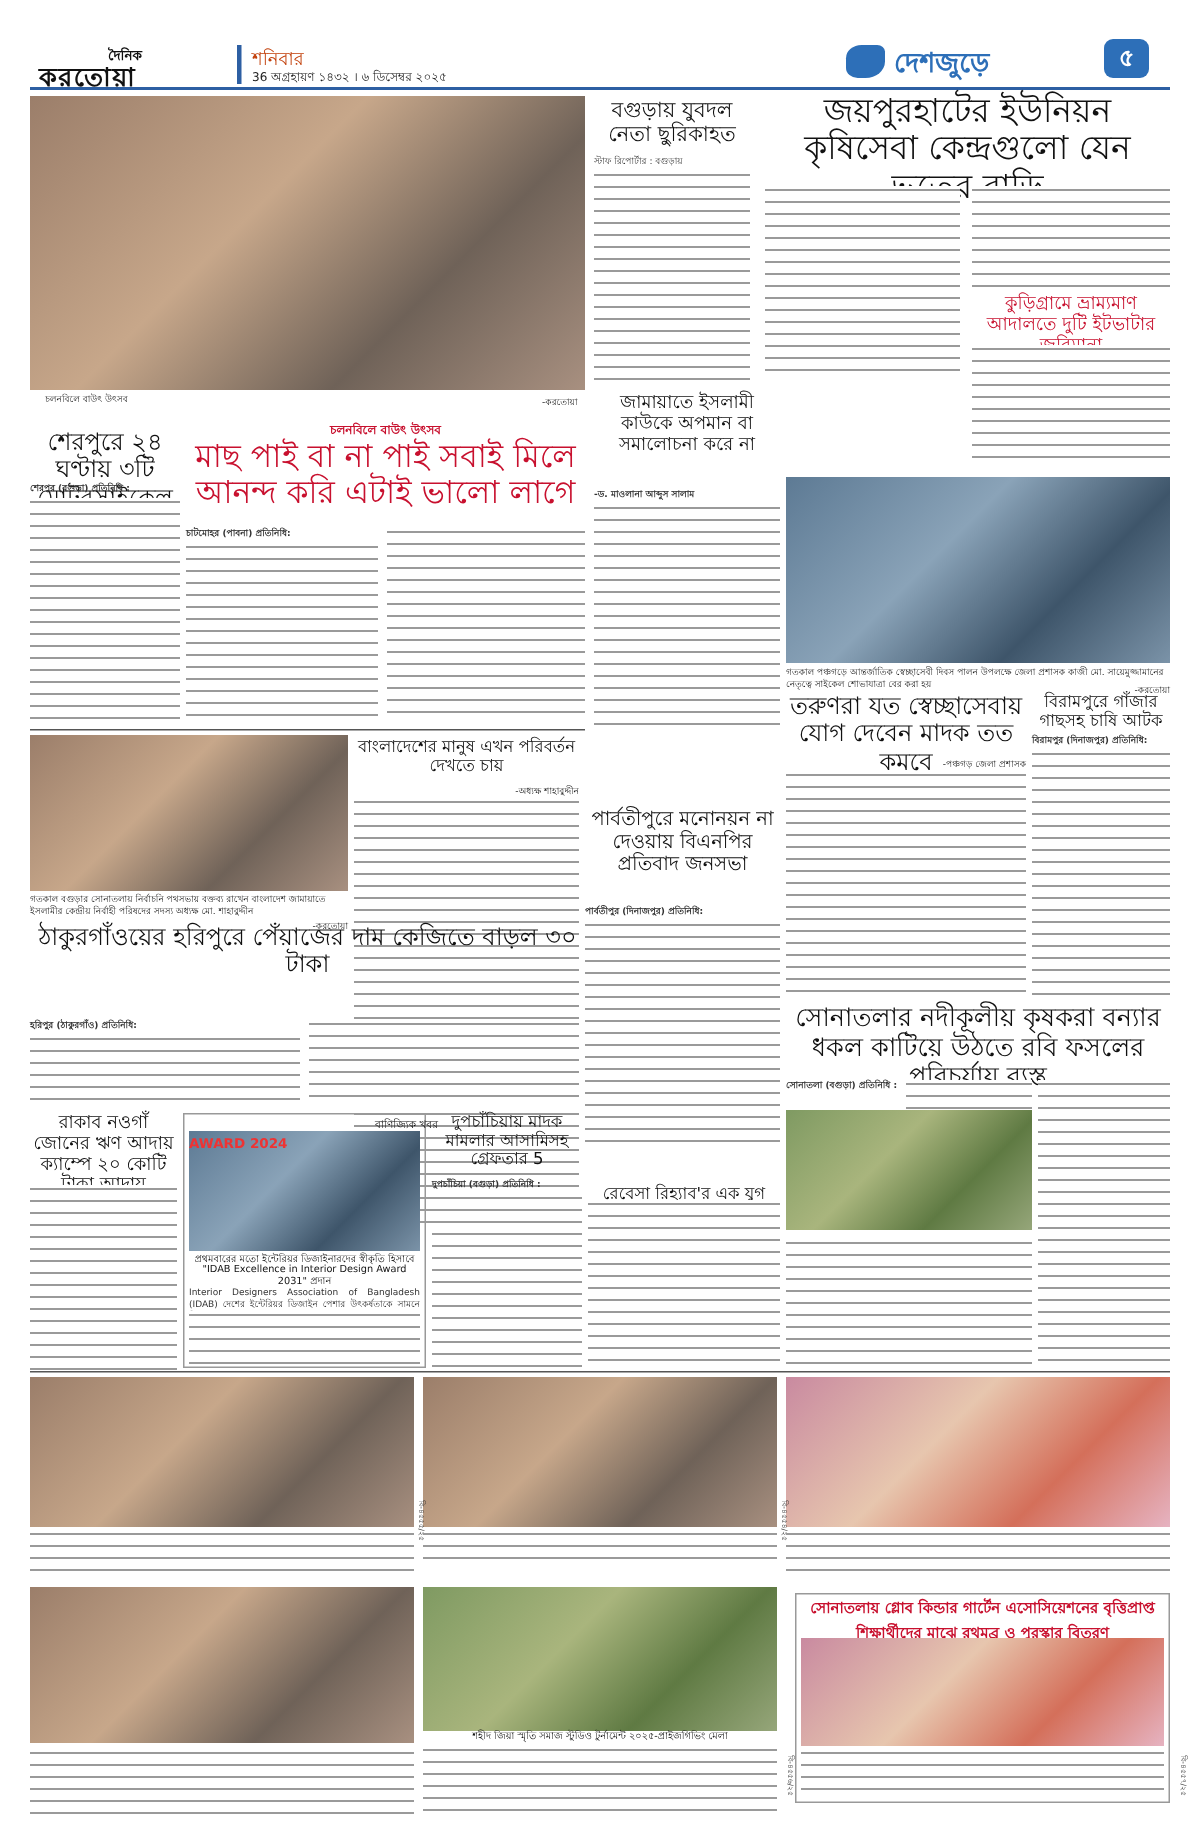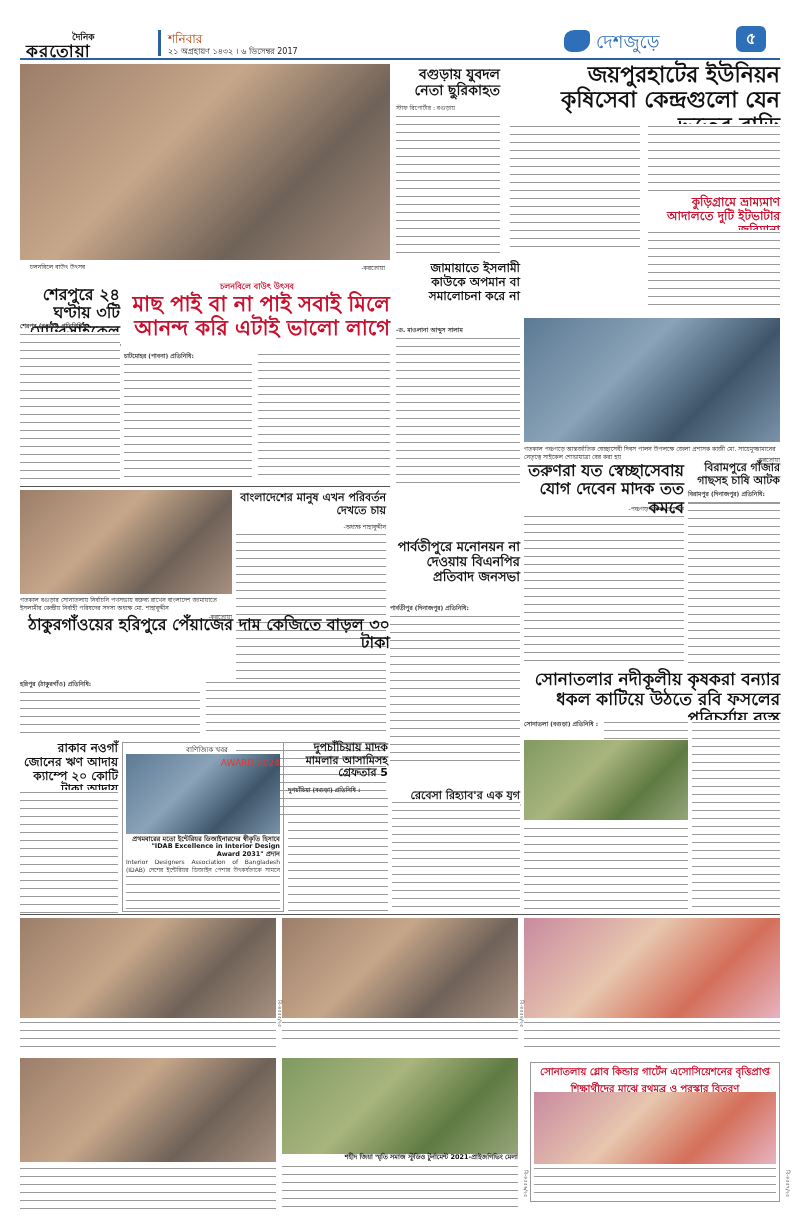--- a/index.html
+++ b/index.html
@@ -5,48 +5,48 @@
   *{box-sizing:border-box;margin:0;padding:0}
   html,body{width:800px;height:1229px;background:#fff;overflow:hidden}
   body{position:relative;font-family:"DejaVu Sans",sans-serif;color:#111}
   .abs{position:absolute}
   .masthead{left:20px;top:28px;width:760px;height:32px;border-bottom:2px solid #2d5fa3}
   .logo-small{left:72px;top:30px;font-size:9px;font-weight:bold;color:#111}
   .logo-big{left:26px;top:38px;font-size:17px;font-weight:bold;color:#111;letter-spacing:1px}
   .vbar{left:158px;top:30px;width:3px;height:26px;background:#2d5fa3}
   .day{left:168px;top:30px;font-size:12px;color:#c2410c}
   .date{left:168px;top:45px;font-size:8px;color:#222}
-  .section{left:596px;top:28px;font-size:18px;font-weight:normal;color:#2d6fb8}
+  .section{left:596px;top:28px;font-size:18px;font-weight:bold;color:#2d6fb8}
   .pagenum{left:736px;top:26px;width:30px;height:26px;background:#2d6fb8;color:#fff;font-weight:bold;font-size:16px;text-align:center;line-height:26px;border-radius:6px}
   .bdmap{left:564px;top:30px;width:26px;height:22px;background:#2d6fb8;border-radius:40% 20% 50% 30%}
   .photo{background:linear-gradient(135deg,#8a9a8c,#6e7b6a 40%,#9aa391 70%,#7d8a78);}
   .photo.warm{background:linear-gradient(135deg,#9b7e6a,#c7a78a 40%,#6f6258 70%,#a89080)}
   .photo.green{background:linear-gradient(135deg,#7f9a62,#a9b57d 40%,#5f7a43 70%,#96a67a)}
   .photo.blue{background:linear-gradient(135deg,#5d7a94,#8aa3b8 40%,#3e556a 70%,#7b93a8)}
   .photo.pink{background:linear-gradient(135deg,#c98aa0,#e7c6ae 40%,#d46f5a 70%,#e6b3c1)}
   .caption{font-size:6px;color:#222;line-height:8px}
   .credit{font-size:6px;color:#222;text-align:right}
-  .hl{font-weight:bold;color:#111;text-align:right;line-height:1.15}
+  .hl{font-weight:normal;color:#111;text-align:center;line-height:1.15}
   .hl.red{color:#c8102e}
   .body-text{font-size:6px;line-height:8px;color:#333;text-align:justify}
   .lines{background:repeating-linear-gradient(#fff 0 2px,#9a9a9a 2px 3.5px,#fff 3.5px 8px)}
   .rule{background:#555}
   .boxed{border:1px solid #999}
   .banner-tag{font-size:10px;font-weight:bold;color:#c8102e;text-align:center}
   .adcode{font-size:5px;color:#333;writing-mode:vertical-rl}
 </style>
 </head>
 <body>
 
 <div class="abs masthead"></div>
 <div class="abs logo-small">দৈনিক</div>
 <div class="abs logo-big">করতোয়া</div>
 <div class="abs vbar"></div>
 <div class="abs day">শনিবার</div>
-<div class="abs date">২১ অগ্রহায়ণ ১৪৩২ । ৬ ডিসেম্বর 2017</div>
+<div class="abs date">36 অগ্রহায়ণ ১৪৩২ । ৬ ডিসেম্বর ২০২৫</div>
 <div class="abs bdmap"></div>
 <div class="abs section">দেশজুড়ে</div>
 <div class="abs pagenum">৫</div>
 
 <div class="abs photo warm" style="left:20px;top:64px;width:370px;height:196px"></div>
 <div class="abs caption" style="left:30px;top:263px;width:200px">চলনবিলে বাউৎ উৎসব</div>
 <div class="abs credit" style="left:300px;top:263px;width:85px">-করতোয়া</div>
 
 <div class="abs hl" style="left:396px;top:66px;width:104px;font-size:14px">বগুড়ায় যুবদল নেতা ছুরিকাহত</div>
 <div class="abs body-text" style="left:396px;top:104px;width:104px">স্টাফ রিপোর্টার : বগুড়ায়</div>
@@ -101,23 +101,23 @@
 
 <div class="abs hl" style="left:20px;top:616px;width:370px;font-size:16px">ঠাকুরগাঁওয়ের হরিপুরে পেঁয়াজের দাম কেজিতে বাড়ল ৩০ টাকা</div>
 <div class="abs body-text" style="left:20px;top:680px;width:180px;font-weight:bold">হরিপুর (ঠাকুরগাঁও) প্রতিনিধি:</div>
 <div class="abs lines" style="left:20px;top:690px;width:180px;height:48px"></div>
 <div class="abs lines" style="left:206px;top:680px;width:180px;height:58px"></div>
 
 <div class="abs hl" style="left:20px;top:742px;width:98px;font-size:12px">রাকাব নওগাঁ জোনের ঋণ আদায় ক্যাম্পে ২০ কোটি টাকা আদায়</div>
 <div class="abs lines" style="left:20px;top:790px;width:98px;height:130px"></div>
 
 <div class="abs boxed" style="left:122px;top:742px;width:162px;height:170px"></div>
-<div class="abs" style="left:122px;top:744px;width:170px;font-size:7px;text-align:center;color:#111">বাণিজ্যিক খবর</div>
+<div class="abs" style="left:122px;top:744px;width:170px;font-size:7px;text-align:right;color:#111">বাণিজ্যিক খবর</div>
 <div class="abs photo blue" style="left:126px;top:754px;width:154px;height:80px"></div>
-<div class="abs" style="left:126px;top:758px;width:154px;text-align:right;color:#e33;font-weight:normal;font-size:9px">AWARD 2024</div>
+<div class="abs" style="left:126px;top:758px;width:154px;text-align:left;color:#e33;font-weight:bold;font-size:9px">AWARD 2024</div>
 <div class="abs hl" style="left:126px;top:836px;width:154px;font-size:6.5px">প্রথমবারের মতো ইন্টেরিয়র ডিজাইনারদের স্বীকৃতি হিসাবে "IDAB Excellence in Interior Design Award 2031" প্রদান</div>
 <div class="abs body-text" style="left:126px;top:858px;width:154px">Interior Designers Association of Bangladesh (IDAB) দেশের ইন্টেরিয়র ডিজাইন পেশার উৎকর্ষতাকে সামনে নিয়ে আসার জন্য আয়োজন</div>
 <div class="abs lines" style="left:126px;top:874px;width:154px;height:36px"></div>
 
 <div class="abs hl" style="left:288px;top:742px;width:100px;font-size:11px">দুপচাঁচিয়ায় মাদক মামলার আসামিসহ গ্রেফতার 5</div>
 <div class="abs body-text" style="left:288px;top:786px;width:100px;font-weight:bold">দুপচাঁচিয়া (বগুড়া) প্রতিনিধি :</div>
 <div class="abs lines" style="left:288px;top:796px;width:100px;height:116px"></div>
 
 <div class="abs hl" style="left:392px;top:790px;width:128px;font-size:11px">রেবেসা রিহ্যাব'র এক যুগ পূর্তি উদযাপন</div>
 <div class="abs lines" style="left:392px;top:800px;width:128px;height:112px"></div>
@@ -135,21 +135,21 @@
 <div class="abs lines" style="left:20px;top:1020px;width:256px;height:32px"></div>
 <div class="abs photo warm" style="left:282px;top:918px;width:236px;height:100px"></div>
 <div class="abs lines" style="left:282px;top:1020px;width:236px;height:24px"></div>
 <div class="abs photo pink" style="left:524px;top:918px;width:256px;height:100px"></div>
 <div class="abs lines" style="left:524px;top:1020px;width:256px;height:32px"></div>
 
 <div class="abs photo warm" style="left:20px;top:1058px;width:256px;height:104px"></div>
 <div class="abs lines" style="left:20px;top:1166px;width:256px;height:48px"></div>
 
 <div class="abs photo green" style="left:282px;top:1058px;width:236px;height:96px"></div>
-<div class="abs hl" style="left:282px;top:1154px;width:236px;font-size:6.5px">শহীদ জিয়া স্মৃতি সমাজ স্টুডিও টুর্নামেন্ট 2021-প্রাইজগিভিং মেলা</div>
+<div class="abs hl" style="left:282px;top:1154px;width:236px;font-size:6.5px">শহীদ জিয়া স্মৃতি সমাজ স্টুডিও টুর্নামেন্ট ২০২৫-প্রাইজগিভিং মেলা</div>
 <div class="abs lines" style="left:282px;top:1164px;width:236px;height:50px"></div>
 
 <div class="abs boxed" style="left:530px;top:1062px;width:250px;height:140px"></div>
 <div class="abs banner-tag" style="left:534px;top:1064px;width:242px">সোনাতলায় গ্লোব কিন্ডার গার্টেন এসোসিয়েশনের বৃত্তিপ্রাপ্ত শিক্ষার্থীদের মাঝে রথমব্র ও পুরস্কার বিতরণ</div>
 <div class="abs photo pink" style="left:534px;top:1092px;width:242px;height:72px"></div>
 <div class="abs lines" style="left:534px;top:1166px;width:242px;height:32px"></div>
 
 <div class="abs adcode" style="left:276px;top:1000px">বি-৪৫৫৫/২৫</div>
 <div class="abs adcode" style="left:518px;top:1000px">বি-৪৫৫৪/২৫</div>
 <div class="abs adcode" style="left:522px;top:1170px">বি-৪৫৫৬/২৫</div>

